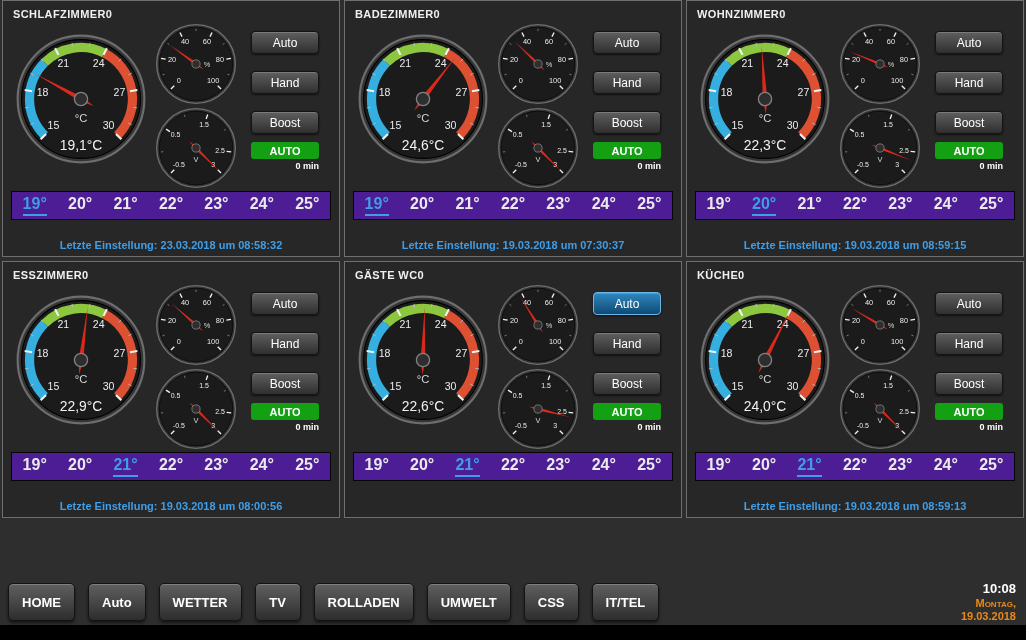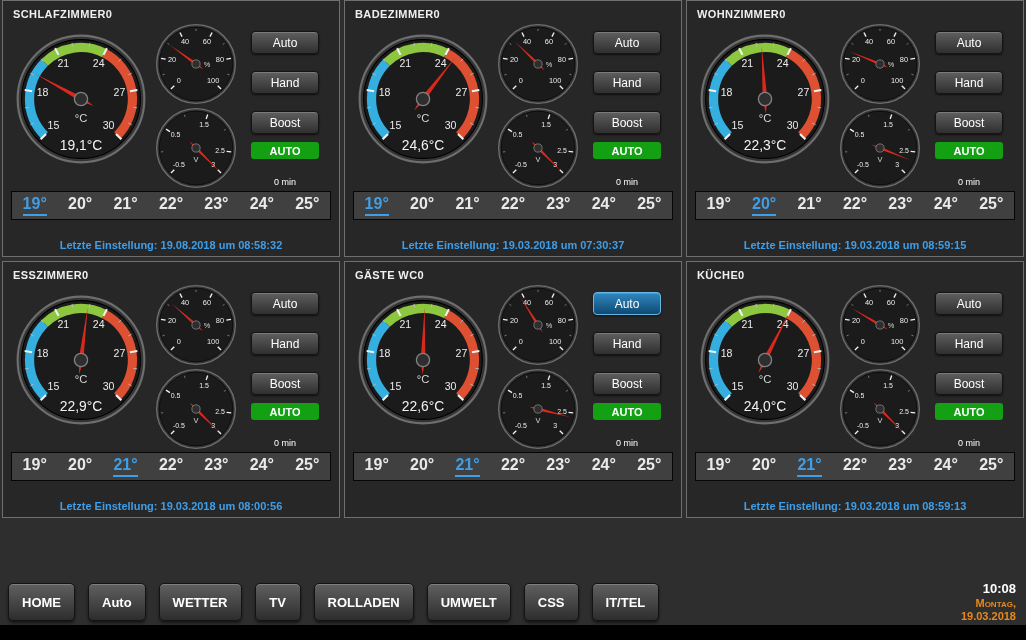--- a/index.html
+++ b/index.html
@@ -26,22 +26,22 @@
   .gauge-valve{position:absolute;left:152px;top:106px;}
   .mode-stack{position:absolute;left:248px;top:30px;width:68px;display:flex;flex-direction:column;gap:17px;}
   .mode-btn{height:23px;border-radius:4px;background:linear-gradient(#5f5f5f,#2f2f2f);
             border:1px solid #141414;box-shadow:inset 0 1px 0 rgba(255,255,255,.18),0 1px 2px rgba(0,0,0,.6);
             color:#fff;font-size:12px;display:flex;align-items:center;justify-content:center;
             font-family:"Liberation Sans",sans-serif;cursor:pointer;}
   .mode-btn.active{background:linear-gradient(#2f87c0,#0f4a72);border-color:#66b6e8;}
   .status-badge{position:absolute;left:248px;top:141px;width:68px;height:17px;background:#13a113;
                 border-radius:3px;color:#fff;font-weight:bold;font-size:11px;
                 display:flex;align-items:center;justify-content:center;}
-  .boost-time{position:absolute;left:248px;top:176px;width:68px;text-align:center;font-size:9px;font-weight:normal;color:#fff;}
-  .preset-row{position:absolute;left:8px;right:8px;top:190px;height:27px;background:#404040;
+  .boost-time{position:absolute;left:248px;top:160px;width:68px;text-align:right;font-size:9px;font-weight:bold;color:#fff;}
+  .preset-row{position:absolute;left:8px;right:8px;top:190px;height:27px;background:#4c1d95;
               border:1px solid #060606;display:flex;align-items:center;justify-content:space-around;}
   .preset{font-size:16px;font-weight:bold;color:#eaeaea;line-height:1;padding-bottom:2px;
           border-bottom:2px solid transparent;cursor:pointer;}
   .preset.selected{color:#3f9ee8;border-bottom-color:#3f9ee8;}
   .last-setting{position:absolute;left:0;right:0;top:238px;text-align:center;font-size:11px;font-weight:bold;color:#3f9ee8;}
 
   
   .nav{position:absolute;left:0;right:0;top:580px;height:44px;display:flex;align-items:center;padding:0 8px;}
   .nav-buttons{display:flex;gap:13px;align-items:center;}
   .nav-btn{height:38px;min-width:46px;padding:0 13px;border-radius:5px;
@@ -154,21 +154,21 @@
         <div class="boost-time">0 min</div>
         <div class="preset-row">
           <span class="preset selected">19°</span>
           <span class="preset">20°</span>
           <span class="preset">21°</span>
           <span class="preset">22°</span>
           <span class="preset">23°</span>
           <span class="preset">24°</span>
           <span class="preset">25°</span>
         </div>
-        <div class="last-setting">Letzte Einstellung: 19.08.2018 um 08:58:32</div>
+        <div class="last-setting">Letzte Einstellung: 23.03.2018 um 08:58:32</div>
       </section>
       <section class="panel">
         <div class="room-title">BADEZIMMER0</div>
         <svg viewBox="0 0 100 100" width="132" height="132" class="gauge-main">
           <circle cx="50" cy="50" r="48" fill="#343434" stroke="#6e6e6e" stroke-width="1.6"></circle>
           <circle cx="50" cy="50" r="45" fill="#1b1b1b" stroke="#000" stroke-width="0.8"></circle>
           <path d="M 22.42283553372464 77.57716446627535 A 39 39 0 0 1 22.422835533724648 22.422835533724644" fill="none" stroke="#35aee0" stroke-width="7"></path>
           <path d="M 22.422835533724648 22.422835533724644 A 39 39 0 0 1 67.70562948984232 15.250745556653655" fill="none" stroke="#8dc63f" stroke-width="7"></path>
           <path d="M 67.70562948984232 15.250745556653655 A 39 39 0 0 1 77.57716446627535 77.57716446627535" fill="none" stroke="#dd5031" stroke-width="7"></path>
           <line x1="11.686719459900168" y1="69.52159148880048" x2="14.1815377276276" y2="68.25041808952976" stroke="#b8b8b8" stroke-width="0.7"></line>

